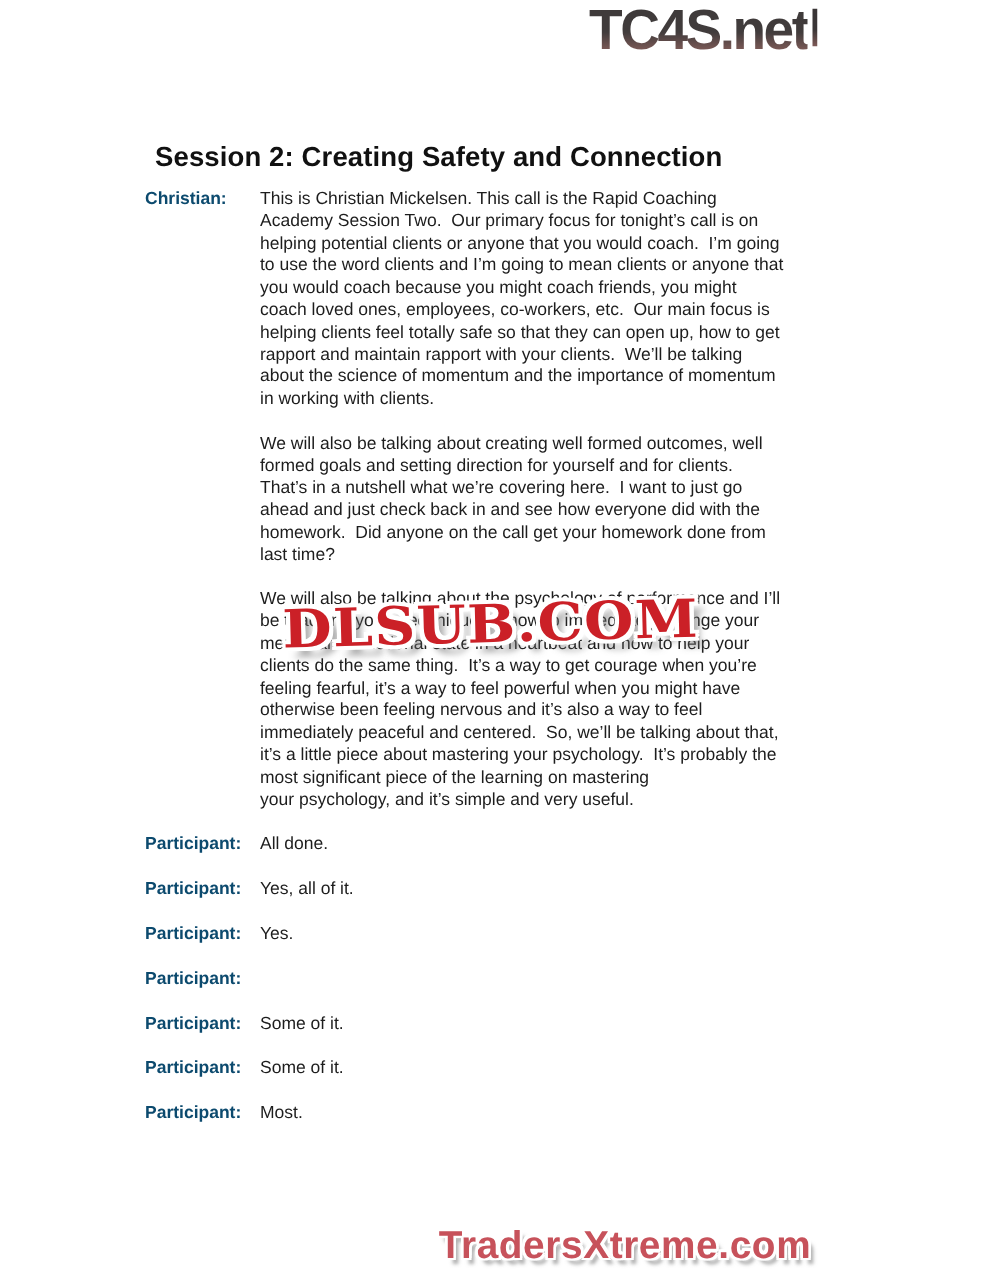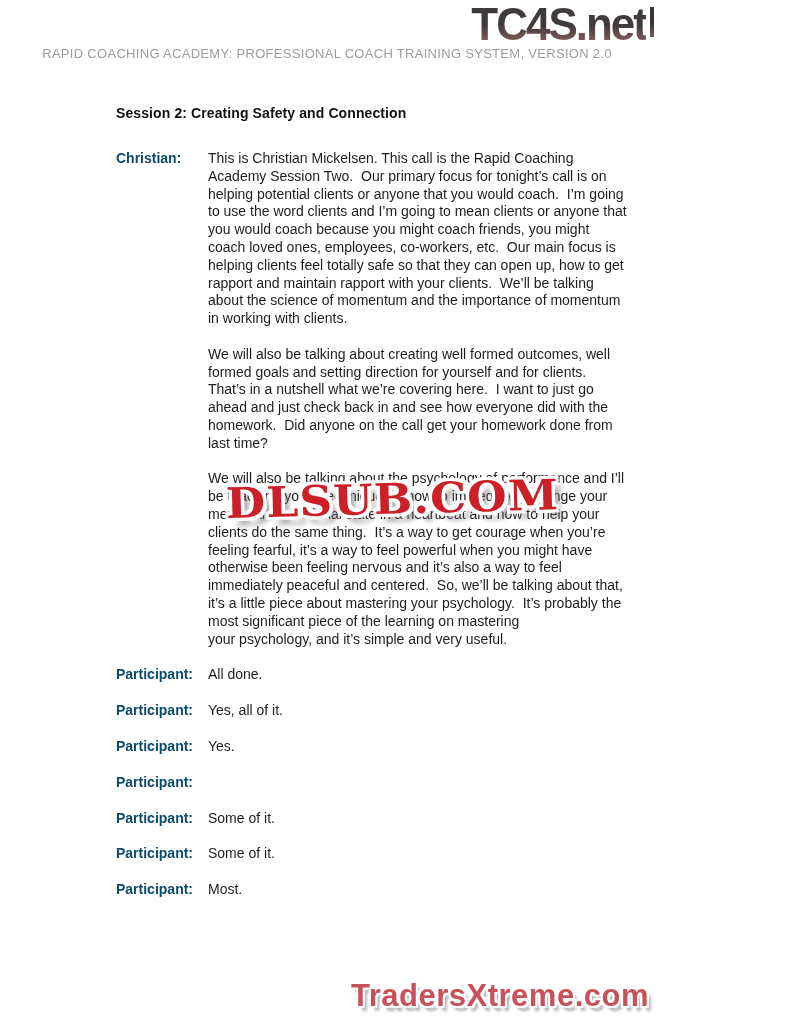--- a/index.html
+++ b/index.html
@@ -114,23 +114,22 @@
 </style>
 </head>
 <body>
 
 <div class="page">
 
   <div class="masthead-logo">TC4S.net</div>
 
   <div class="corner-sliver"></div>
 
-  <div class="masthead-line">RAPID COACHING ACADEMY: PROFESSIONAL COACH TRAINING SYSTEM, VERSION 2.0</div>
-
-  <h1 class="doc-title" style="margin:0; font-size:14px;">Session 2: Creating Safety and Connection</h1>
+
+  <h1 class="doc-title" style="margin:8px; font-size:22px;">Session 2: Creating Safety and Connection</h1>
 
   <div class="transcript" id="transcript">
       <div class="entry">
         <div class="speaker">Christian:</div>
         <div class="utterance">
           <p>This is Christian Mickelsen. This call is the Rapid Coaching
 Academy Session Two.  Our primary focus for tonight’s call is on
 helping potential clients or anyone that you would coach.  I’m going
 to use the word clients and I’m going to mean clients or anyone that
 you would coach because you might coach friends, you might

